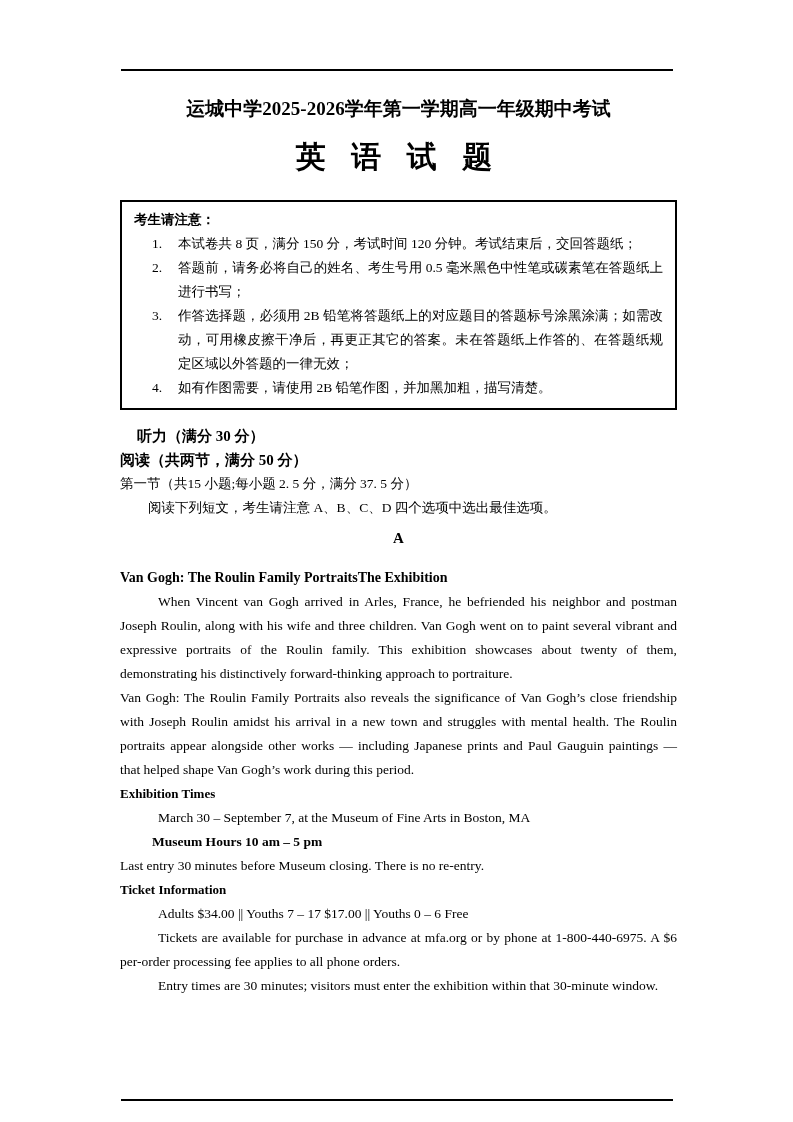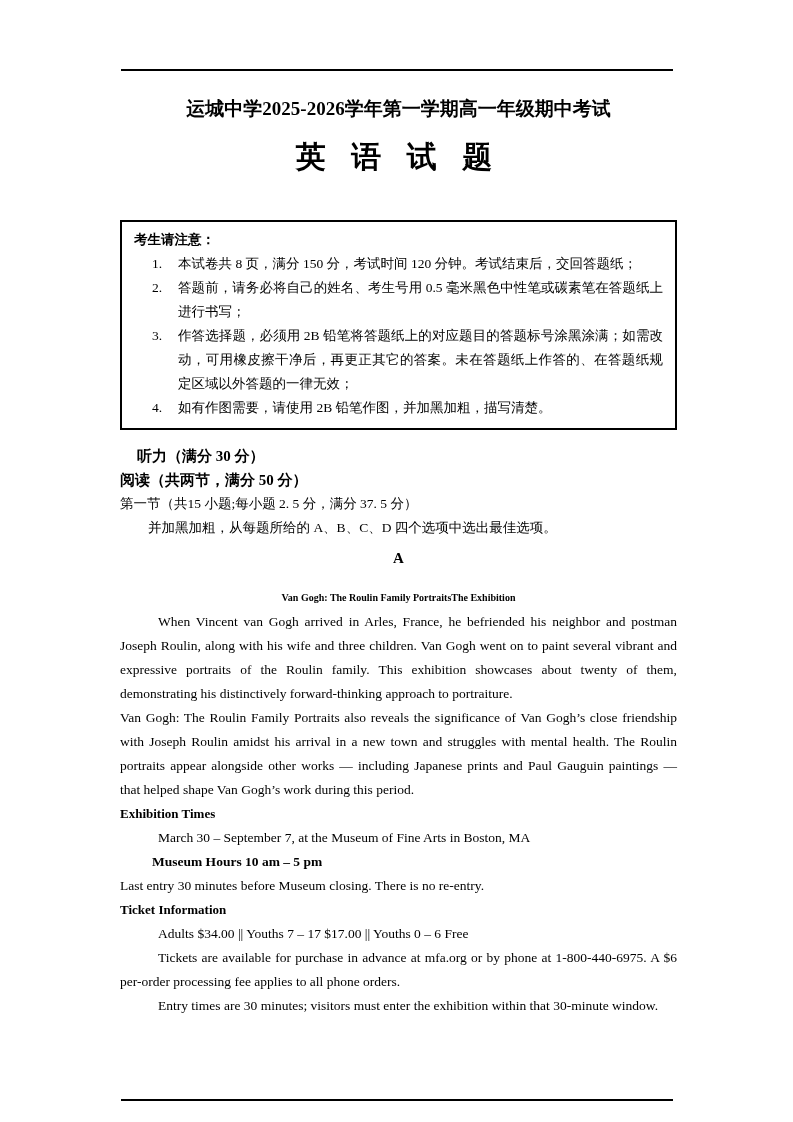--- a/index.html
+++ b/index.html
@@ -11,33 +11,33 @@
     position: relative; overflow: hidden;
   }
   .rule { position: absolute; left: 121px; width: 552px; height: 2px; background: #000; }
   .rule-top { top: 69px; }
   .rule-bottom { top: 1099px; }
   .content { position: absolute; left: 120px; top: 84px; width: 557px; }
 
   .school-title { margin: 12px 0 0; text-align: center; font-size: 19px; font-weight: bold; line-height: 26px; }
   .subject-title { margin: 16px 0 0; text-align: center; font-size: 30px; font-weight: bold; line-height: 38px; letter-spacing: 9px; }
 
-  .notice-box { margin-top: 44px; border: 2px solid #000; padding: 6px 12px 8px 12px; font-size: 13.5px; line-height: 24px; }
+  .notice-box { margin-top: 24px; border: 2px solid #000; padding: 6px 12px 8px 12px; font-size: 13.5px; line-height: 24px; }
   .notice-heading { font-weight: bold; }
   .notice-item { display: flex; margin-left: 18px; }
   .notice-item .num { flex: none; width: 26px; }
   .notice-item .txt { flex: 1; text-align: justify; }
 
   .cn-heading { margin: 0; font-weight: bold; font-size: 15px; line-height: 24px; }
   .mt14 { margin-top: 14px; margin-left: 17px; }
   .cn-line { margin: 0; font-size: 13.5px; line-height: 24px; }
   .indent-cn { text-indent: 28px; }
 
   .center-label { margin: 6px 0 0; text-align: center; font-weight: bold; font-size: 15px; line-height: 24px; }
-  .passage-title { margin: 16px 0 0; text-align: center; font-weight: bold; font-size: 10px; line-height: 24px; }
+  .passage-title { margin: 16px 0 0; font-weight: bold; font-size: 14px; line-height: 24px; }
 
   .body-para { margin: 0; font-size: 13.5px; line-height: 24px; text-align: justify; }
   .first-para { }
   .indent1 { text-indent: 38px; }
   .indent2 { text-indent: 32px; font-weight: bold; }
   .bold-line { margin: 0; font-size: 13px; line-height: 24px; font-weight: bold; }
   .italic { }
 </style>
 </head>
 <body>
@@ -65,21 +65,21 @@
     </div>
     <div class="notice-item">
       <span class="num">4.</span>
       <span class="txt">如有作图需要，请使用 2B 铅笔作图，并加黑加粗，描写清楚。</span>
     </div>
   </div>
 
   <p class="cn-heading mt14">听力（满分 30 分）</p>
   <p class="cn-heading">阅读（共两节，满分 50 分）</p>
   <p class="cn-line">第一节（共15 小题;每小题 2. 5 分，满分 37. 5 分）</p>
-  <p class="cn-line indent-cn">并加黑加粗，从每题所给的 A、B、C、D 四个选项中选出最佳选项。</p>
+  <p class="cn-line indent-cn">阅读下列短文，考生请注意 A、B、C、D 四个选项中选出最佳选项。</p>
 
   <p class="center-label">A</p>
   <p class="passage-title">Van Gogh: The Roulin Family PortraitsThe Exhibition</p>
 
   <p class="body-para first-para indent1">When Vincent van Gogh arrived in Arles, France, he befriended his neighbor and postman Joseph Roulin, along with his wife and three children. Van Gogh went on to paint several vibrant and expressive portraits of the Roulin family. This exhibition showcases about twenty of them, demonstrating his distinctively forward-thinking approach to portraiture.</p>
 
   <p class="body-para"><span class="italic">Van Gogh: The Roulin Family Portraits</span><span> also reveals the significance of Van Gogh’s close friendship with Joseph Roulin amidst his arrival in a new town and struggles with mental health. The Roulin portraits appear alongside other works — including Japanese prints and Paul Gauguin paintings — that helped shape Van Gogh’s work during this period.</span></p>
 
   <p class="bold-line">Exhibition Times</p>
   <p class="body-para indent1">March 30 – September 7, at the Museum of Fine Arts in Boston, MA</p>

